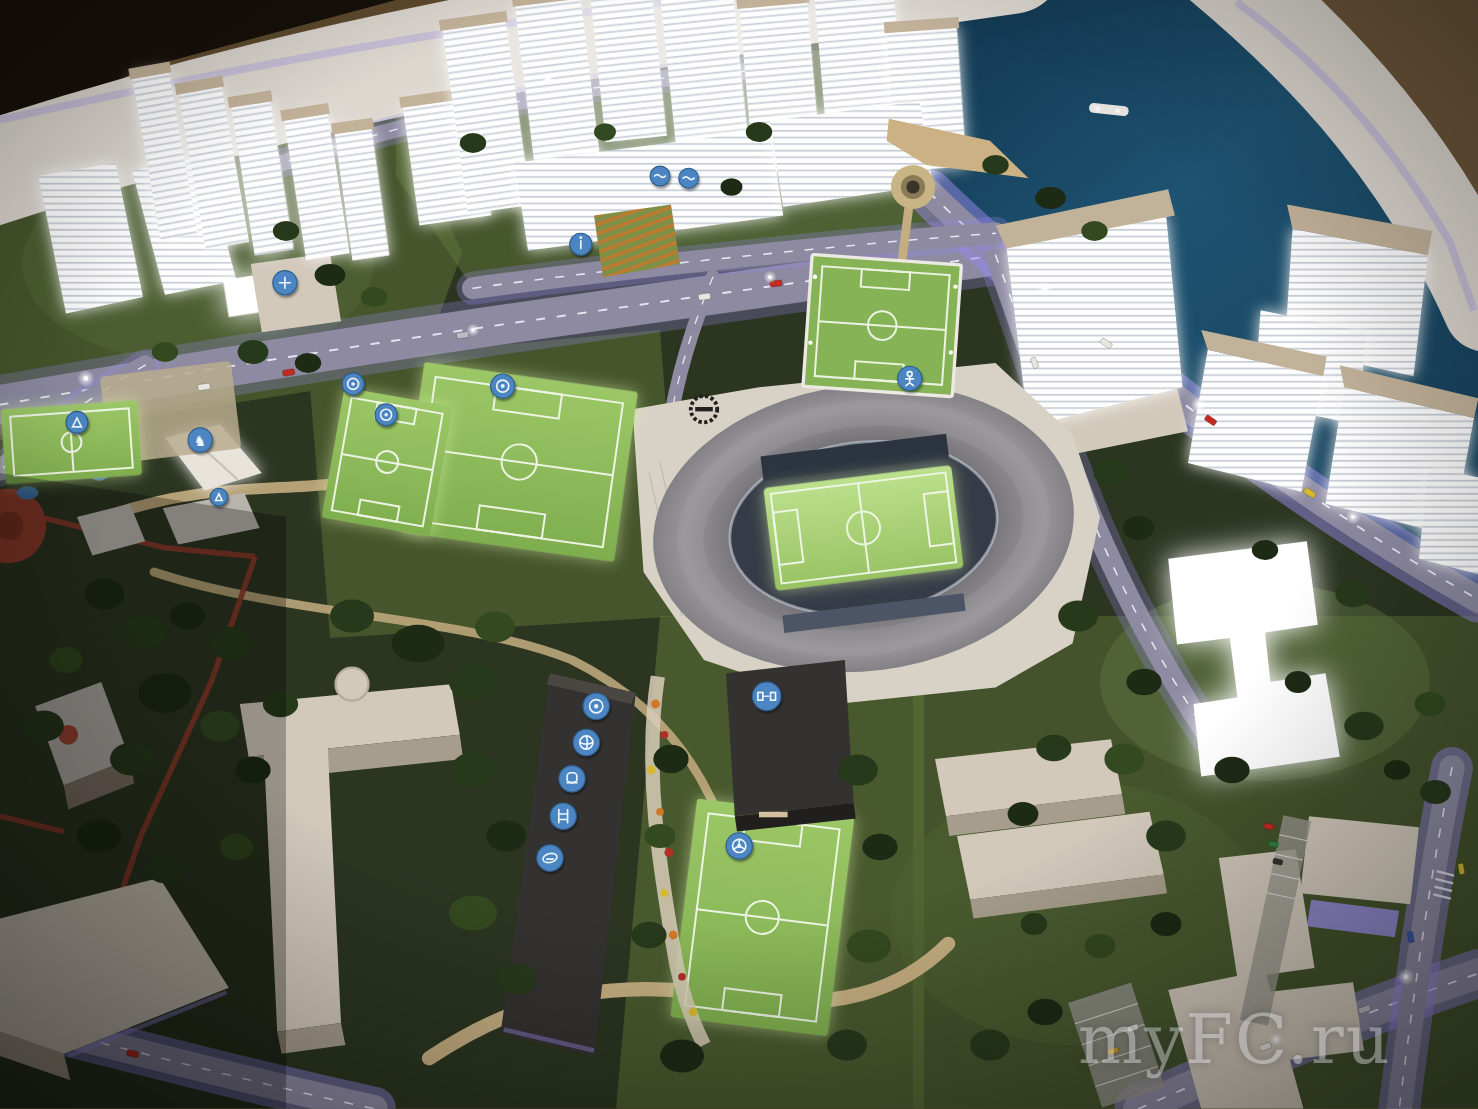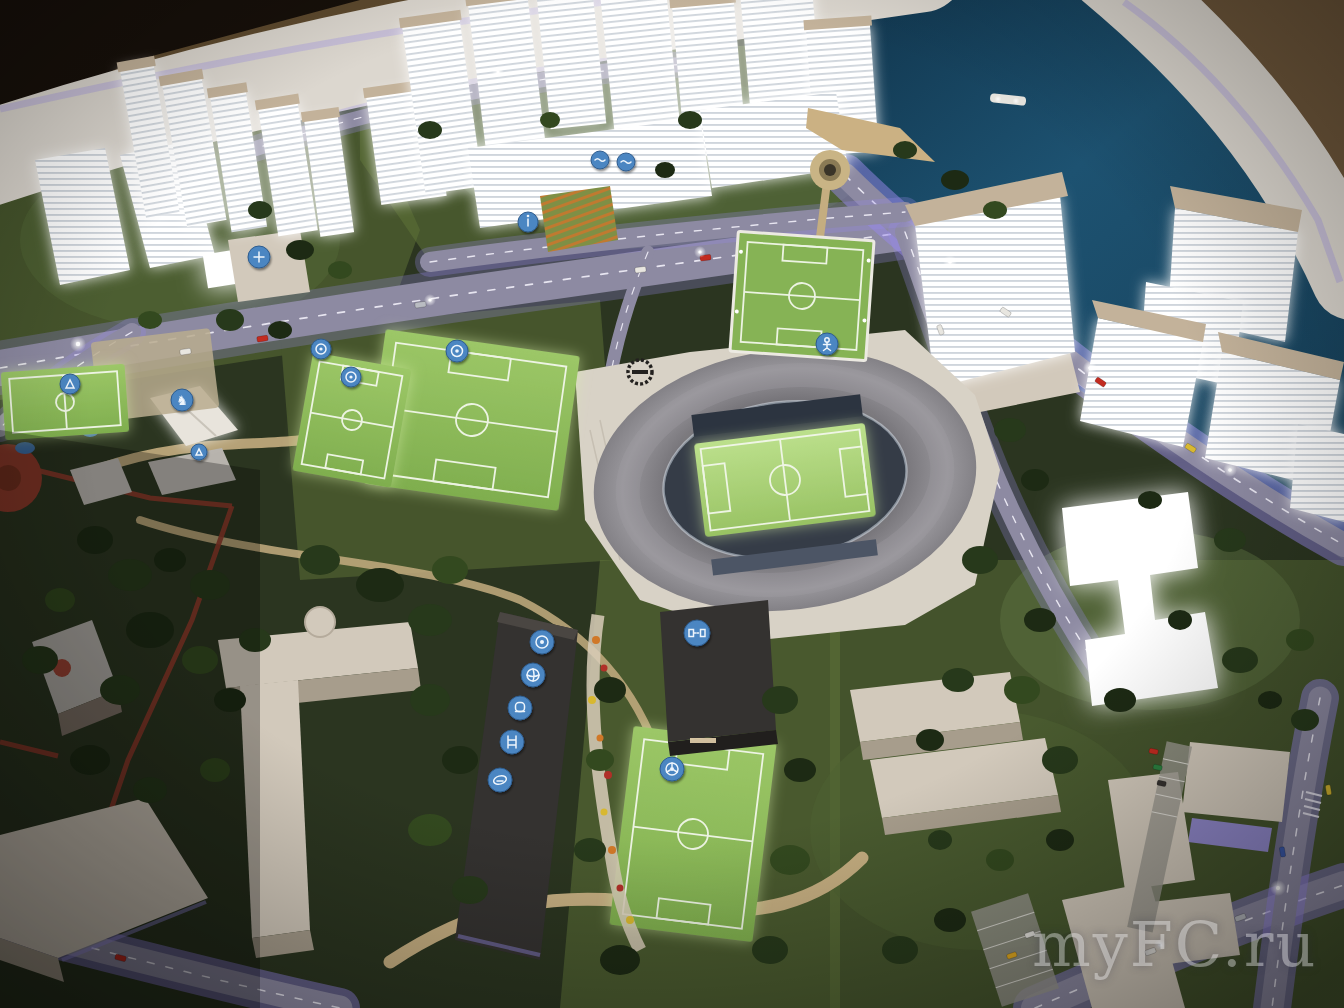--- a/index.html
+++ b/index.html
@@ -40,21 +40,21 @@
   .st-ring{fill:url(#ringGrad);}
   .st-bowl{fill:var(--stadium-bowl);}
   .plaza{fill:var(--plaza);}
   
   .disc-bg{fill:var(--disc-blue);stroke:#2e5c8e;stroke-width:1;filter:url(#fds);}
   .di{stroke:#eef5fc;fill:none;stroke-width:1.5;stroke-linecap:round;}
   .dit{fill:#eef5fc;font-family:"DejaVu Sans",sans-serif;text-anchor:middle;}
   .car{stroke:rgba(0,0,0,.35);stroke-width:.5;}
   .lamp{fill:#ffffff;}
   .wallred{stroke:var(--brick-red);fill:none;stroke-width:5;opacity:.9;}
-  .watermark{position:absolute;left:1032px;top:908px;font-family:"DejaVu Serif",serif;
+  .watermark{position:absolute;left:980px;top:908px;font-family:"DejaVu Serif",serif;
     font-size:62px;color:var(--watermark);letter-spacing:2px;text-shadow:0 0 8px rgba(40,40,60,.35);}
 </style>
 </head>
 <body>
 
 <div class="canvas">
 <svg width="1344" height="1008" viewBox="0 0 1344 1008">
 <defs>
   <linearGradient id="riverGrad" x1="0" y1="0" x2="0.9" y2="1">
     <stop offset="0" stop-color="#0e2f45"></stop>

